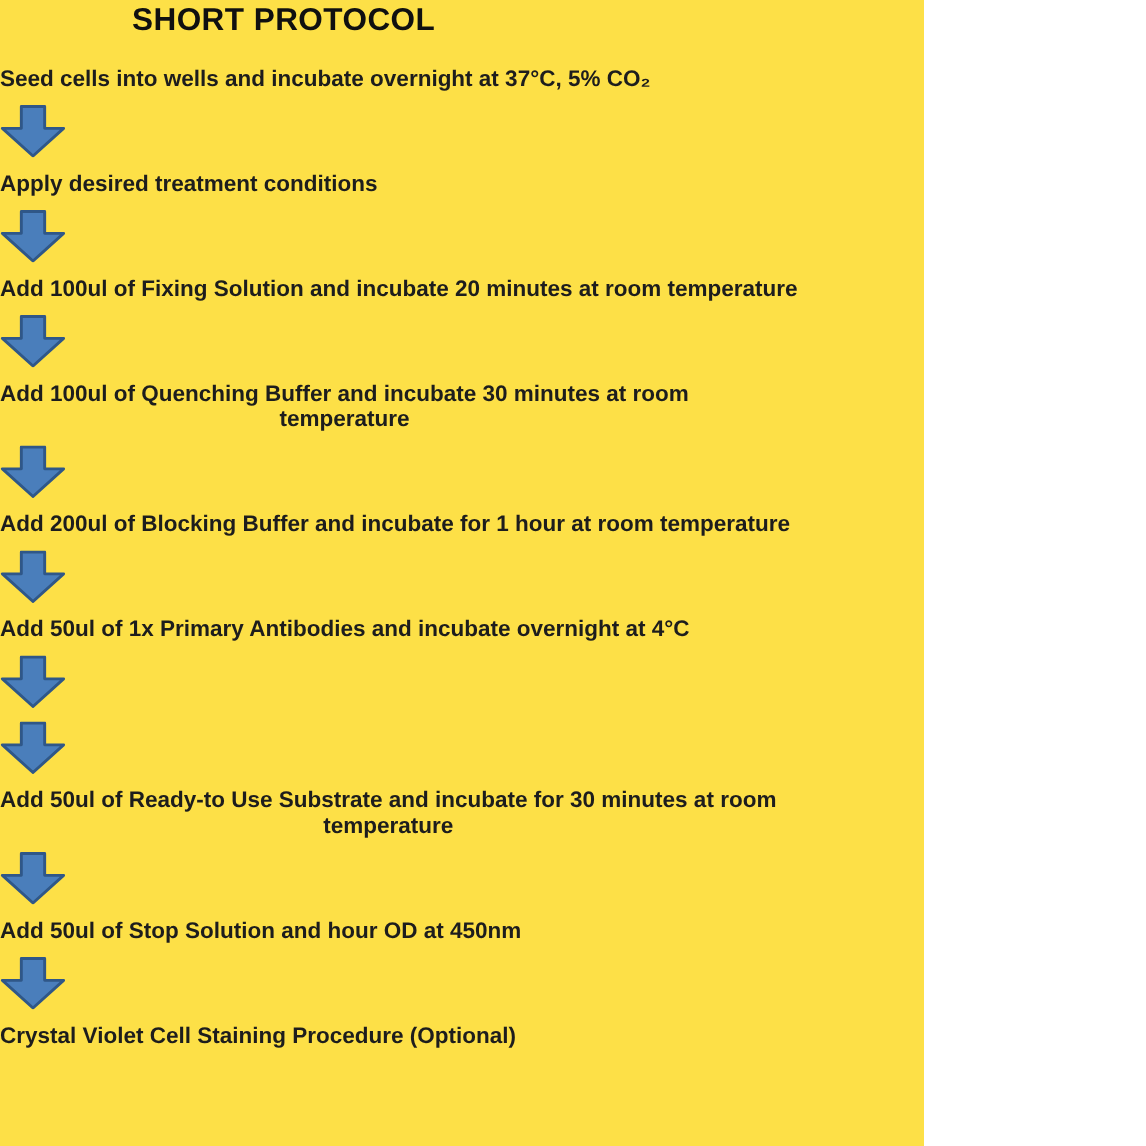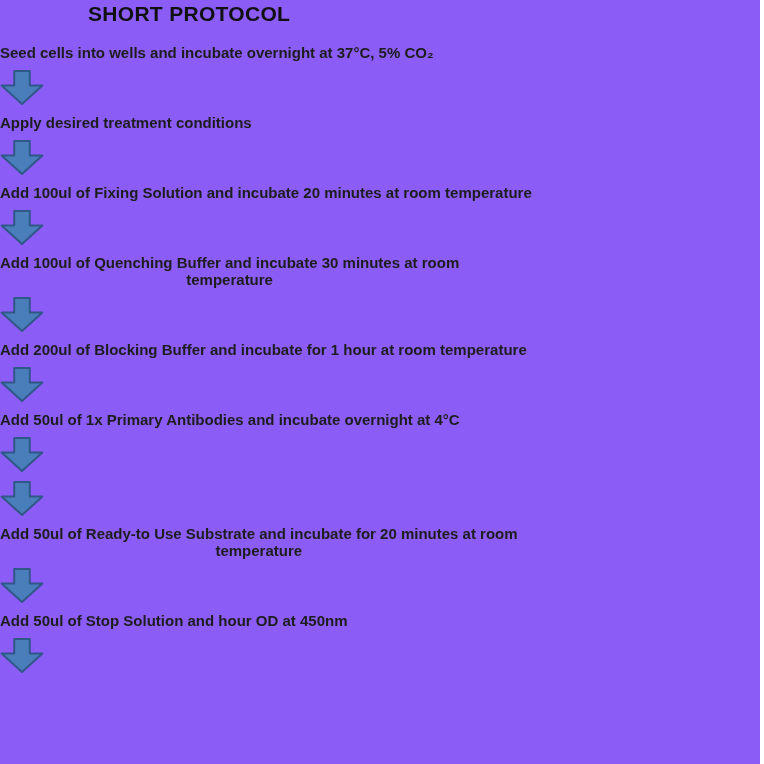--- a/index.html
+++ b/index.html
@@ -5,23 +5,23 @@
   * { margin: 0; padding: 0; box-sizing: border-box; }
   html, body { background: #ffffff; }
   body {
     width: 764px;
     height: 764px;
     font-family: "Liberation Sans", "DejaVu Sans", sans-serif;
     overflow: hidden;
   }
   .canvas {
     position: relative;
-    width: 760px;
+    width: 616px;
     height: 764px;
-    background: #8b5cf6;
+    background: #fde047;
   }
   .title {
     position: absolute;
     left: 88px;
     top: 2px;
     font-size: 21px;
     font-weight: 700;
     color: #101010;
     letter-spacing: 0.3px;
   }
@@ -96,26 +96,29 @@
       <div class="step">
         <div class="step-line">Add 50ul of 1x Primary Antibodies and incubate overnight at 4°C</div>
       </div>
       <svg class="arrow" viewBox="0 0 44 36">
         <path d="M14 1 H30 V16 H43 L22 35 L1 16 H14 Z" fill="#4A7EBB" stroke="#2F5788" stroke-width="2" stroke-linejoin="round"></path>
       </svg>
       <svg class="arrow" viewBox="0 0 44 36">
         <path d="M14 1 H30 V16 H43 L22 35 L1 16 H14 Z" fill="#4A7EBB" stroke="#2F5788" stroke-width="2" stroke-linejoin="round"></path>
       </svg>
       <div class="step">
-        <div class="step-line">Add 50ul of Ready-to Use Substrate and incubate for 20 minutes at room</div>
+        <div class="step-line">Add 50ul of Ready-to Use Substrate and incubate for 30 minutes at room</div>
         <div class="step-line">temperature</div>
       </div>
       <svg class="arrow" viewBox="0 0 44 36">
         <path d="M14 1 H30 V16 H43 L22 35 L1 16 H14 Z" fill="#4A7EBB" stroke="#2F5788" stroke-width="2" stroke-linejoin="round"></path>
       </svg>
       <div class="step">
         <div class="step-line">Add 50ul of Stop Solution and hour OD at 450nm</div>
       </div>
       <svg class="arrow" viewBox="0 0 44 36">
         <path d="M14 1 H30 V16 H43 L22 35 L1 16 H14 Z" fill="#4A7EBB" stroke="#2F5788" stroke-width="2" stroke-linejoin="round"></path>
       </svg>
+      <div class="step">
+        <div class="step-line">Crystal Violet Cell Staining Procedure (Optional)</div>
+      </div>
     </div>
 </div>
 
 </body></html>

